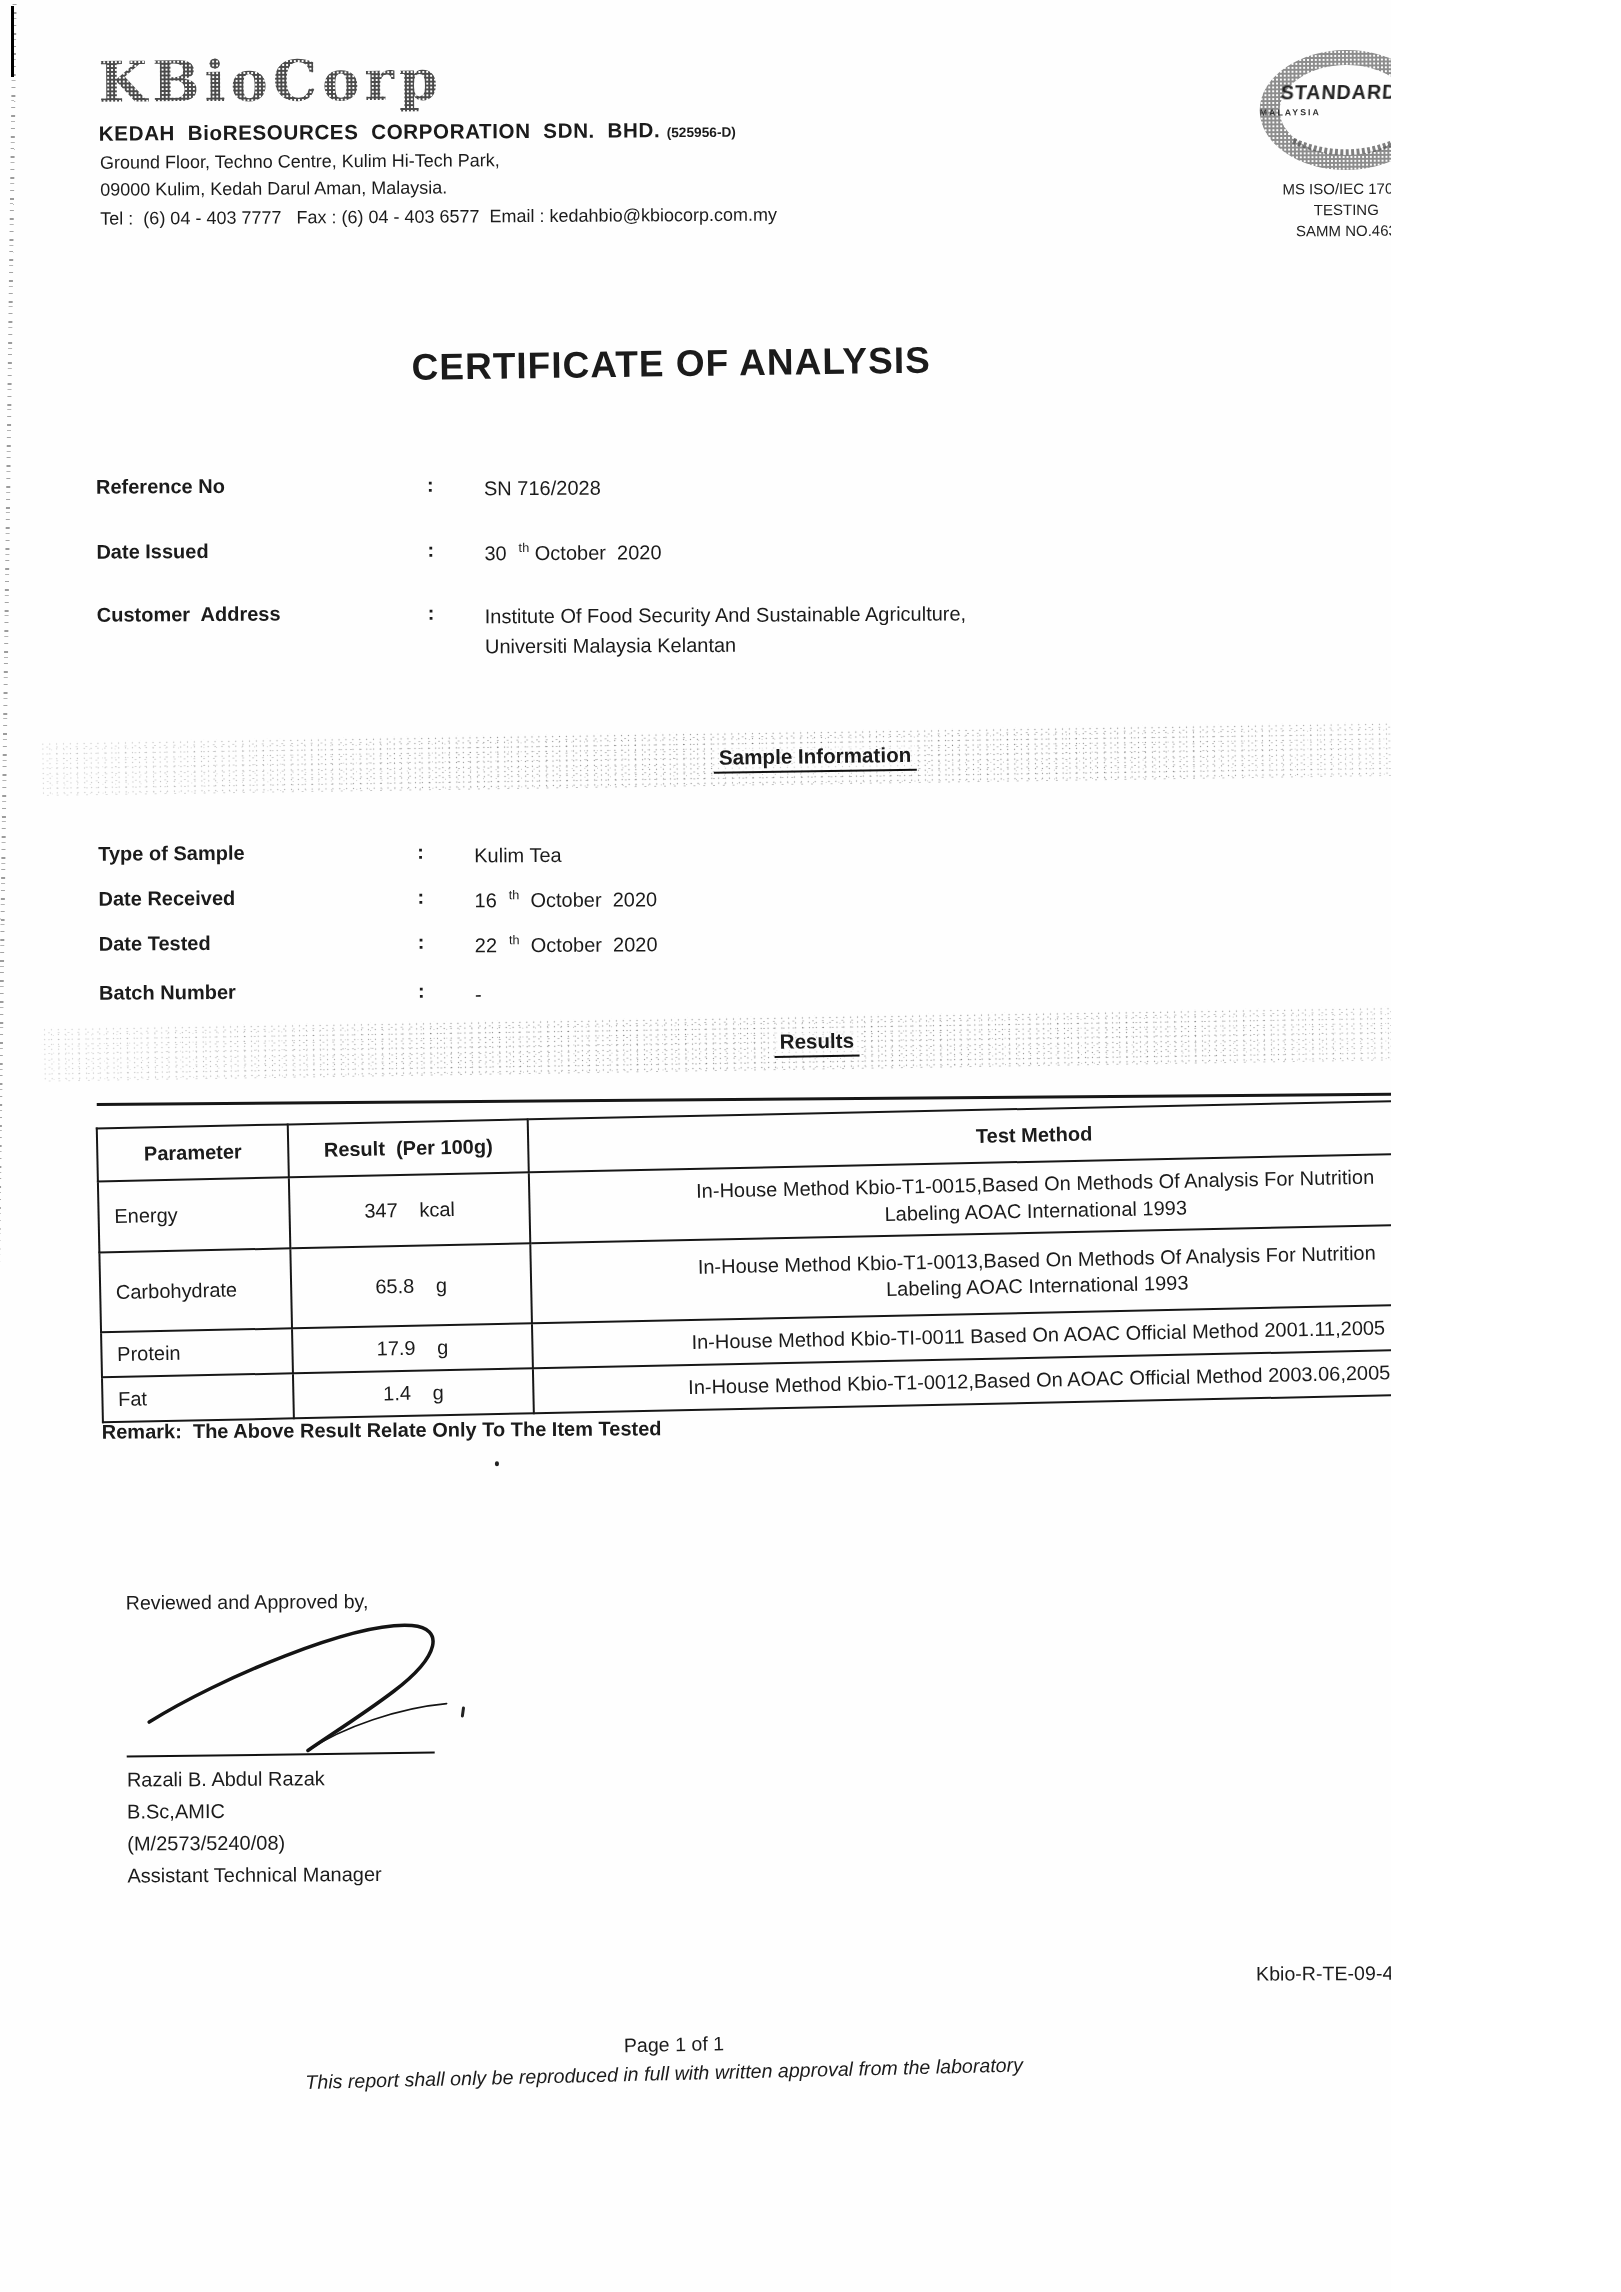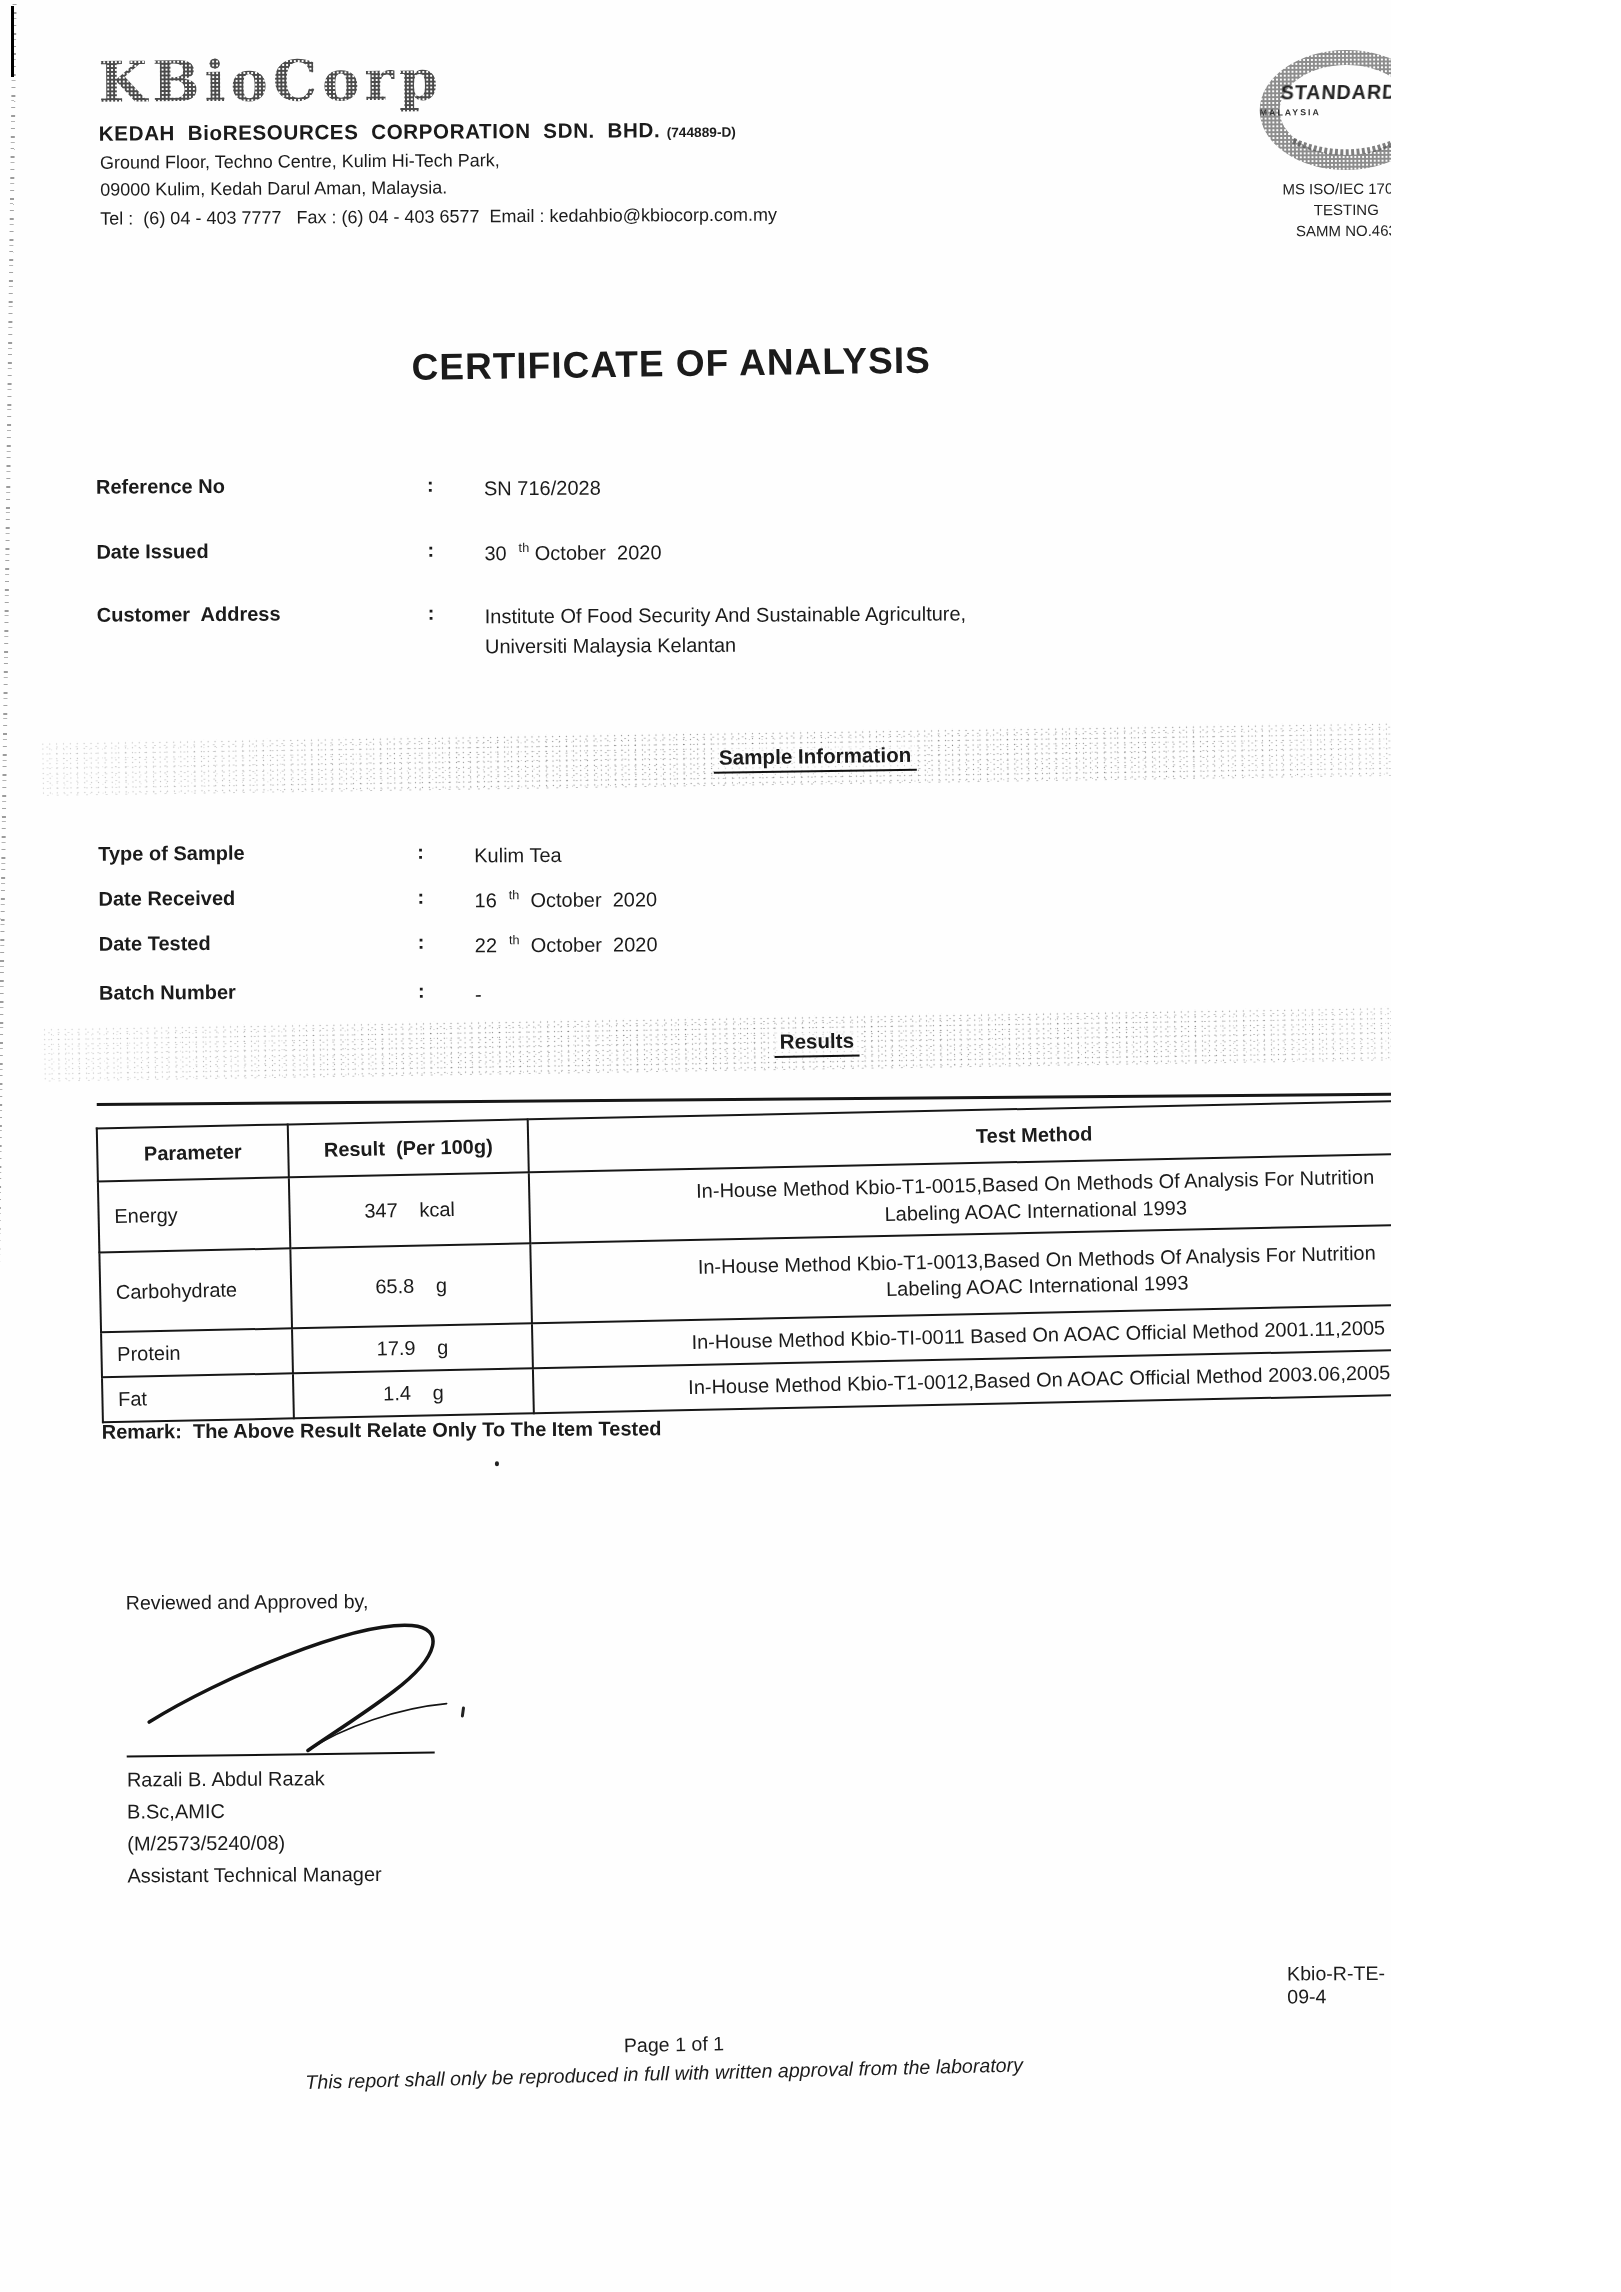--- a/index.html
+++ b/index.html
@@ -117,36 +117,36 @@
 
   .remark { position:absolute; left:93px; top:1417px; font-size:20px; font-weight:bold; white-space:pre-wrap; }
 
   
   .sig-intro { position:absolute; left:116px; top:1588px; font-size:19.6px; }
   .sig-svg   { position:absolute; left:125px; top:1609px; }
   .sig-line  { position:absolute; left:116px; top:1751px; width:308px; height:2.2px; background:#111; transform:rotate(-0.4deg); }
   .sig-block { position:absolute; left:116px; top:1760px; font-size:20px; line-height:1.6; }
 
   
-  .doc-code { position:absolute; left:1275px; top:1966px; font-size:19.6px; }
+  .doc-code { position:absolute; left:1244px; top:1966px; font-size:19.6px; }
   .page-num { position:absolute; left:0; width:100%; top:2033px; text-align:center; font-size:19.6px; transform:translateX(-34px) rotate(-0.8deg); }
   .foot-note{ position:absolute; left:0; width:100%; top:2062px; text-align:center; font-size:19.6px; font-style:italic; transform:translateX(-44px) rotate(-1.05deg); }
 </style>
 </head>
 <body>
 
 <div class="page">
 
   <div class="edge-noise"></div>
   <div class="edge-tick"></div>
 
   <div class="rot">
 
     <div class="logo-text halftone">KBioCorp</div>
-    <div class="company-name"><span>KEDAH  BioRESOURCES  CORPORATION  SDN.  BHD. </span><span class="company-reg">(744889-D)</span></div>
+    <div class="company-name"><span>KEDAH  BioRESOURCES  CORPORATION  SDN.  BHD. </span><span class="company-reg">(525956-D)</span></div>
     <div class="addr1">Ground Floor, Techno Centre, Kulim Hi-Tech Park,</div>
     <div class="addr2">09000 Kulim, Kedah Darul Aman, Malaysia.</div>
     <div class="contact">Tel :  (6) 04 - 403 7777   Fax : (6) 04 - 403 6577  Email : kedahbio@kbiocorp.com.my</div>
 
     <div class="seal">
       <div class="seal-ring halftone"></div>
       <div class="seal-inner"></div>
       <div class="seal-title">STANDARDS</div>
       <div class="seal-sub">MALAYSIA</div>
       <svg class="seal-arcsvg" width="173" height="120" viewBox="0 0 176 122">

